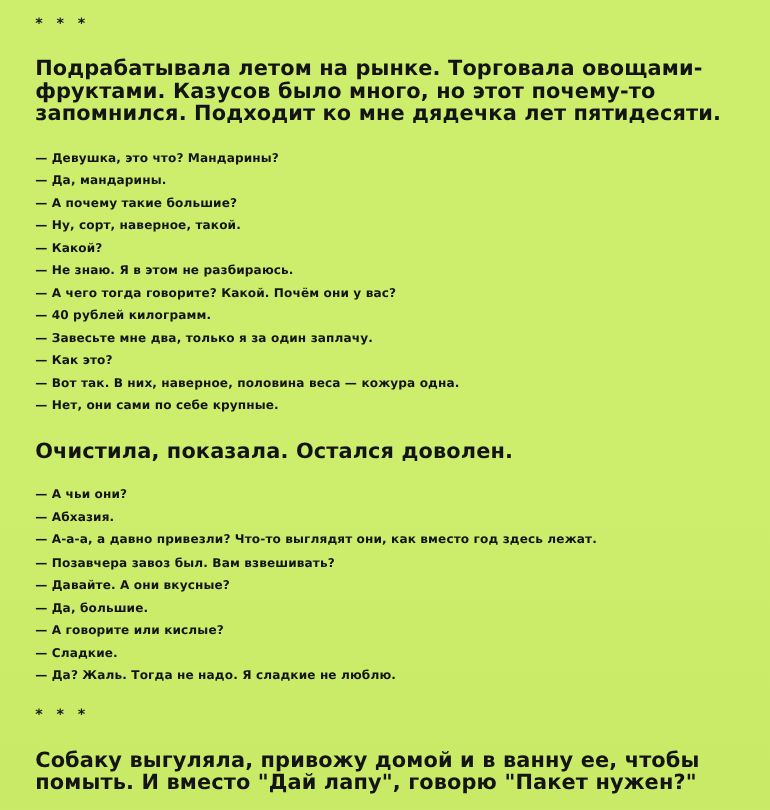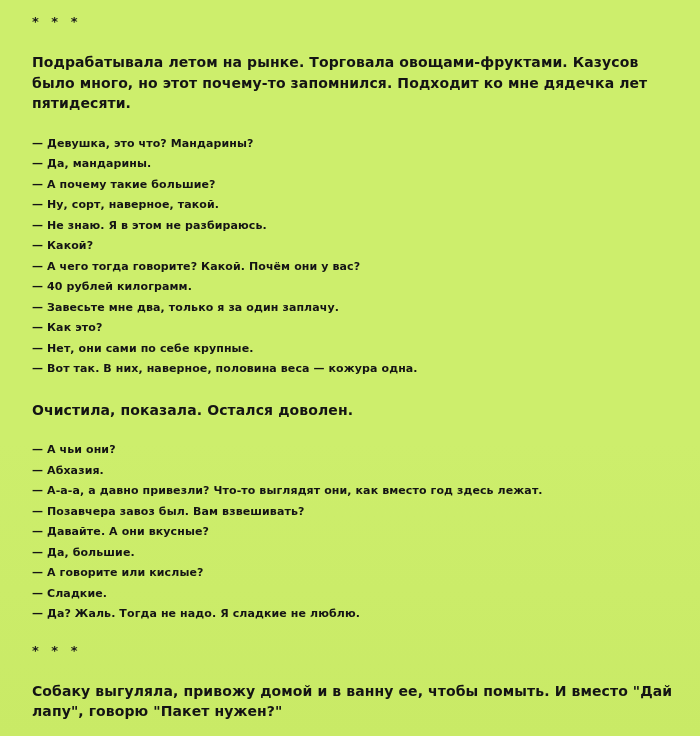--- a/index.html
+++ b/index.html
@@ -26,21 +26,21 @@
     letter-spacing: 4px;
     color: #1a1a1a;
     font-weight: bold;
     line-height: 16px;
     margin: 0 0 22px 0;
   }
   .stars.mid {
     margin: 18px 0 22px 0;
   }
   .para {
-    font-size: 14px;
+    font-size: 19px;
     font-weight: bold;
     color: #141414;
     line-height: 20.5px;
     margin: 0;
     letter-spacing: 0.1px;
   }
   .para.intro {
     margin-bottom: 20px;
   }
   .dialog {
@@ -77,28 +77,28 @@
 
   <div class="stars">* * *</div>
 
   <p class="para intro">Подрабатывала летом на рынке. Торговала овощами-фруктами. Казусов было много, но этот почему-то запомнился. Подходит ко мне дядечка лет пятидесяти.</p>
 
   <div class="dialog block">
     <div class="dialog-line">— Девушка, это что? Мандарины?</div>
     <div class="dialog-line">— Да, мандарины.</div>
     <div class="dialog-line">— А почему такие большие?</div>
     <div class="dialog-line">— Ну, сорт, наверное, такой.</div>
+    <div class="dialog-line">— Какой?</div>
     <div class="dialog-line">— Не знаю. Я в этом не разбираюсь.</div>
-    <div class="dialog-line">— Какой?</div>
     <div class="dialog-line">— А чего тогда говорите? Какой. Почём они у вас?</div>
     <div class="dialog-line">— 40 рублей килограмм.</div>
     <div class="dialog-line">— Завесьте мне два, только я за один заплачу.</div>
     <div class="dialog-line">— Как это?</div>
+    <div class="dialog-line">— Вот так. В них, наверное, половина веса — кожура одна.</div>
     <div class="dialog-line">— Нет, они сами по себе крупные.</div>
-    <div class="dialog-line">— Вот так. В них, наверное, половина веса — кожура одна.</div>
   </div>
 
   <div class="spacer"></div>
 
   <p class="para">Очистила, показала. Остался доволен.</p>
 
   <div class="spacer small"></div>
 
   <div class="dialog block">
     <div class="dialog-line">— А чьи они?</div>

